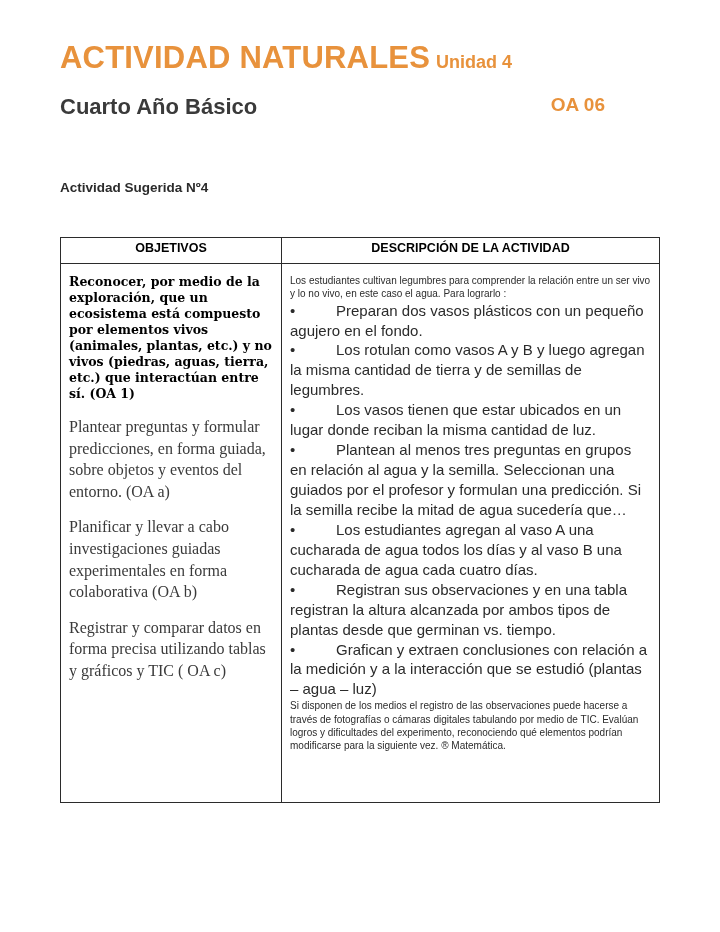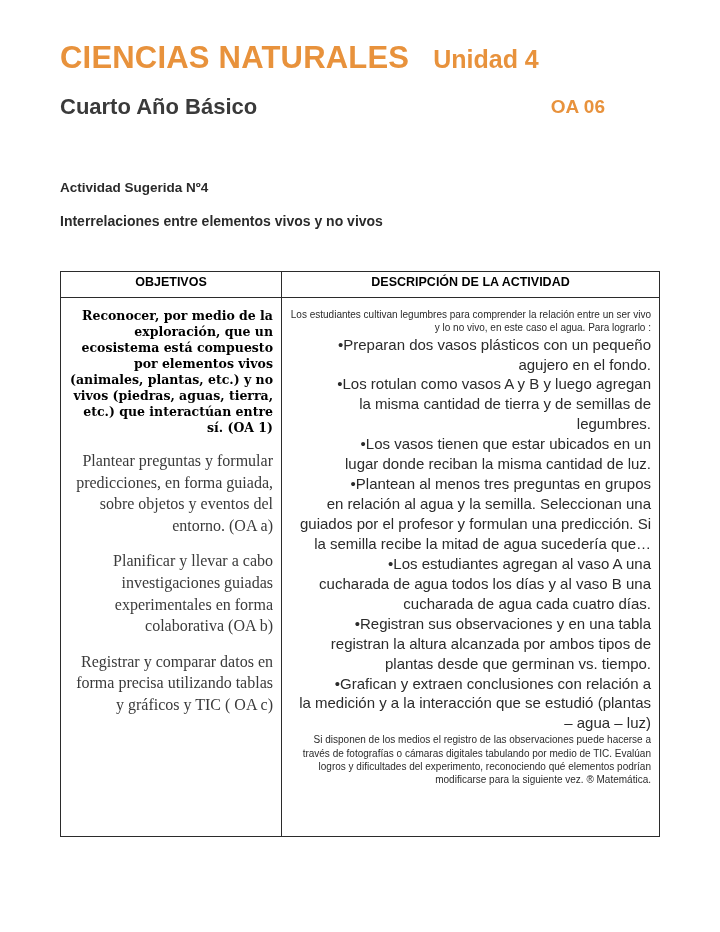--- a/index.html
+++ b/index.html
@@ -26,28 +26,28 @@
     padding: 0;
     white-space: nowrap;
   }
   .title-main {
     font-size: 31px;
     font-weight: bold;
     color: #E8923C;
     letter-spacing: 0.2px;
   }
   .title-unit {
-    font-size: 25px;
+    font-size: 18px;
     font-weight: bold;
     color: #E8923C;
-    margin-left: 24px;
+    margin-left: 6px;
   }
   .subtitle-row {
     display: flex;
-    align-items: center;
+    align-items: flex-start;
     justify-content: space-between;
     margin-top: 18px;
     padding-right: 55px;
   }
   .subtitle-left {
     font-size: 22px;
     font-weight: bold;
     color: #3A3A3A;
   }
   .subtitle-right {
@@ -83,21 +83,20 @@
   }
   th.col-head {
     text-align: center;
     font-size: 12.5px;
     font-weight: bold;
     padding: 3px 4px 4px 4px;
     height: 18px;
   }
   td.cell {
     padding: 10px 8px 8px 8px;
-    text-align: right;
   }
   .col-left { width: 36.5%; }
   .col-right { width: 63.5%; }
 
   .obj-bold {
     font-family: "DejaVu Serif", serif;
     font-size: 12.5px;
     font-weight: bold;
     line-height: 1.28;
     color: #000;
@@ -131,31 +130,30 @@
     width: 46px;
   }
   .cell-body-left { min-height: 520px; }
 </style>
 </head>
 <body>
 
 <div class="page">
 
   <div class="title-line">
-    <span class="title-main">CIENCIAS NATURALES</span><span class="title-unit">Unidad 4</span>
+    <span class="title-main">ACTIVIDAD NATURALES</span><span class="title-unit">Unidad 4</span>
   </div>
 
   <div class="subtitle-row">
     <span class="subtitle-left">Cuarto Año Básico</span>
     <span class="subtitle-right">OA 06</span>
   </div>
 
   <div class="activity-block">
     <div class="activity-title">Actividad Sugerida Nº4</div>
-    <div class="activity-sub">Interrelaciones entre elementos vivos y no vivos</div>
   </div>
 
   <table class="main-table">
     <thead>
       <tr>
         <th class="col-head col-left">OBJETIVOS</th>
         <th class="col-head col-right">DESCRIPCIÓN DE LA ACTIVIDAD</th>
       </tr>
     </thead>
     <tbody>

